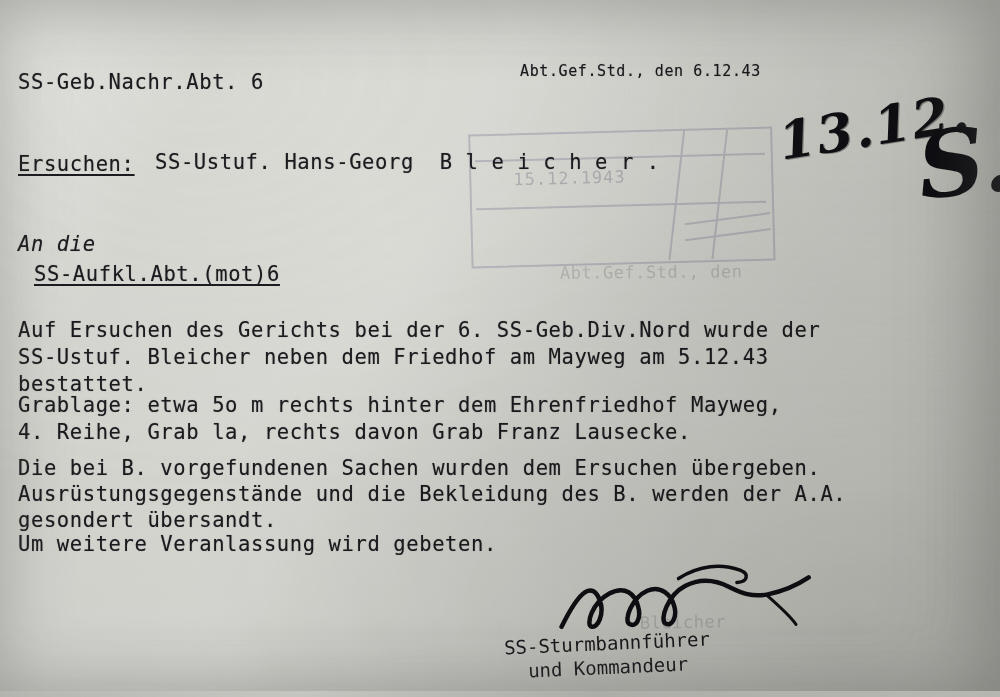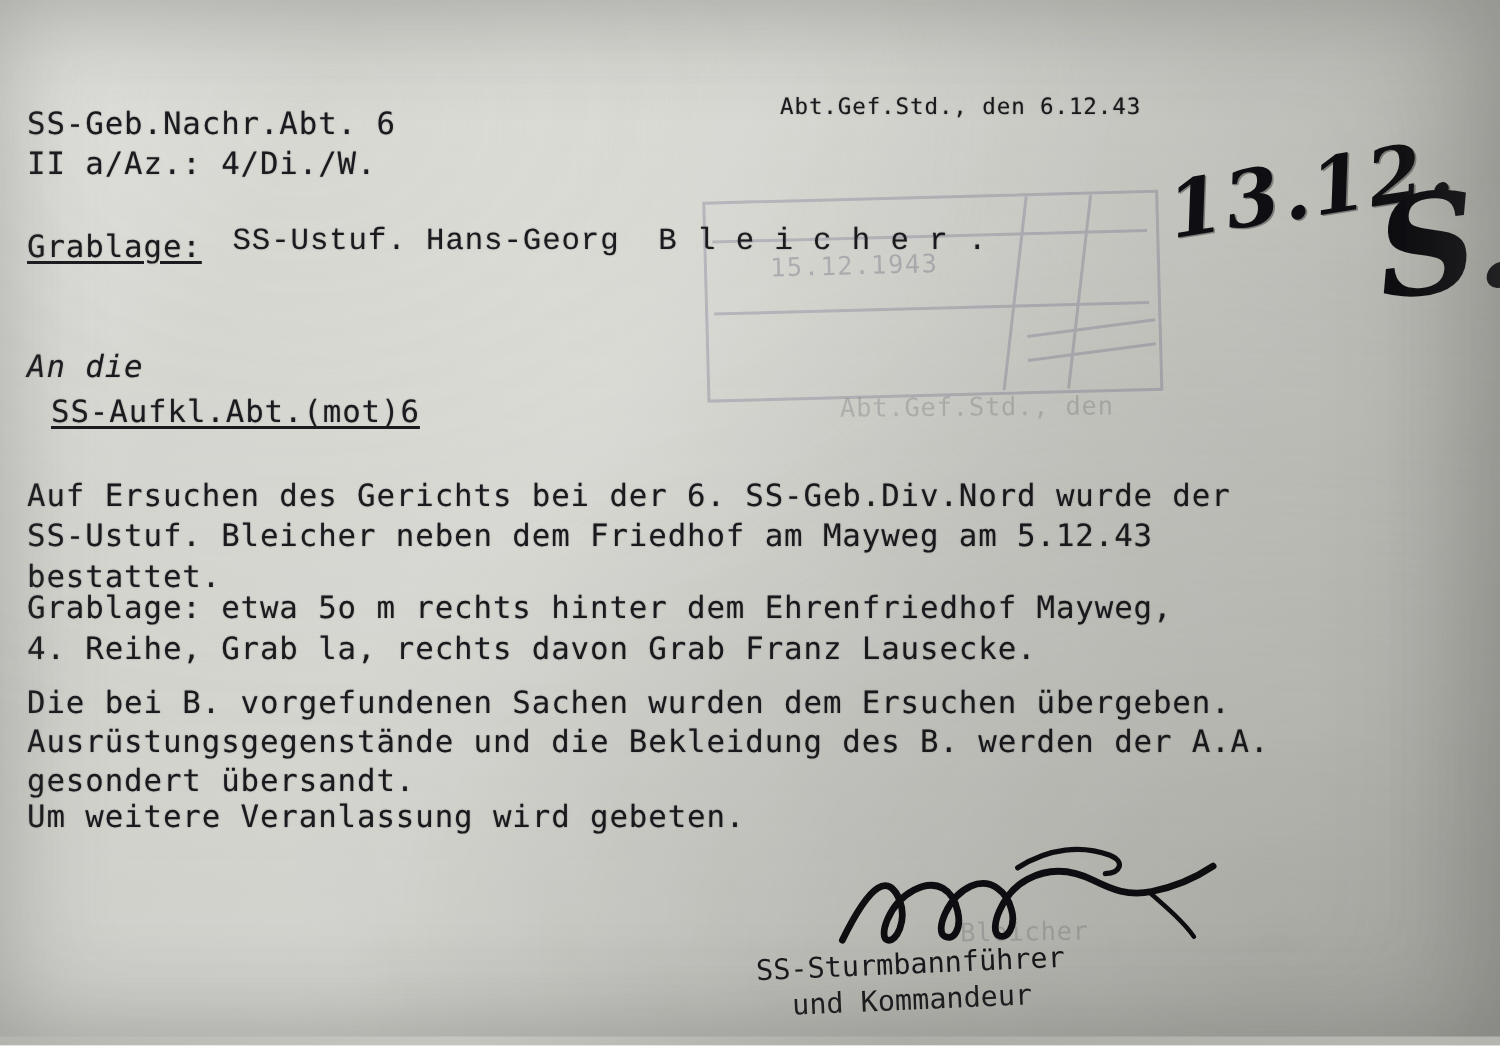--- a/index.html
+++ b/index.html
@@ -153,25 +153,24 @@
     <div class="diag" style="left:215px; top:12px; height:130px; transform: rotate(8deg);"></div>
     <div class="diag" style="left:258px; top:12px; height:130px; transform: rotate(8deg);"></div>
     <div class="bar" style="left:214px; top:100px; width:86px; height:2px; transform: rotate(-6deg);"></div>
     <div class="bar" style="left:214px; top:116px; width:86px; height:2px; transform: rotate(-6deg);"></div>
   </div>
 
   <div class="ghost" style="left:560px; top:262px; transform: rotate(-0.5deg);">Abt.Gef.Std., den</div>
   <div class="ghost" style="left:640px; top:612px; transform: rotate(-1deg);">Bleicher</div>
 
   <div class="typed f20" style="left:18px; top:70px;">SS-Geb.Nachr.Abt. 6</div>
-  <div class="typed f20" style="left:18px; top:97px;">II a/Az.: 4/Di./W.</div>
   <div class="typed f19" style="left:500px; top:62px;">Abt.Gef.Std., den 6.12.43</div>
 
-  <div class="typed f20 u" style="left:18px; top:152px;">Grablage:</div>
-  <div class="typed f20" style="left:155px; top:150px;font-family:Liberation Mono, monospace;">SS-Ustuf. Hans-Georg  B l e i c h e r .</div>
+  <div class="typed f20 u" style="left:18px; top:152px;">Ersuchen:</div>
+  <div class="typed f20" style="left:155px; top:150px;">SS-Ustuf. Hans-Georg  B l e i c h e r .</div>
 
   <div class="typed f20" style="left:18px; top:232px;font-style:italic;">An die</div>
   <div class="typed f20 u" style="left:18px; top:262px;margin-left:16px;">SS-Aufkl.Abt.(mot)6</div>
 
   <div class="typed f20" style="left:18px; top:318px;">Auf Ersuchen des Gerichts bei der 6. SS-Geb.Div.Nord wurde der</div>
   <div class="typed f20" style="left:18px; top:345px;">SS-Ustuf. Bleicher neben dem Friedhof am Mayweg am 5.12.43</div>
   <div class="typed f20" style="left:18px; top:372px;">bestattet.</div>
   <div class="typed f20" style="left:18px; top:393px;">Grablage: etwa 5o m rechts hinter dem Ehrenfriedhof Mayweg,</div>
   <div class="typed f20" style="left:18px; top:420px;">4. Reihe, Grab la, rechts davon Grab Franz Lausecke.</div>
 

